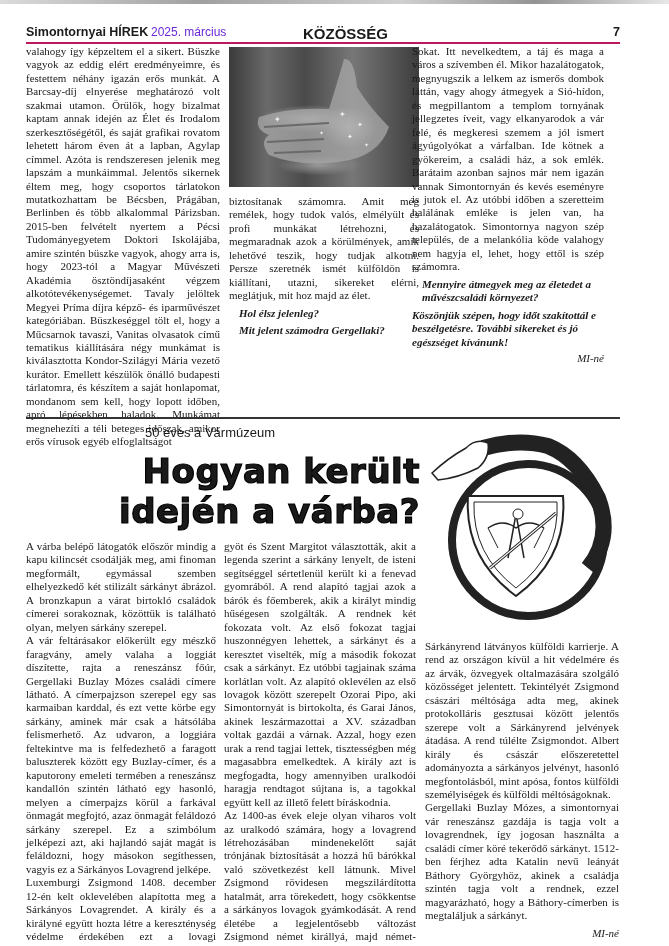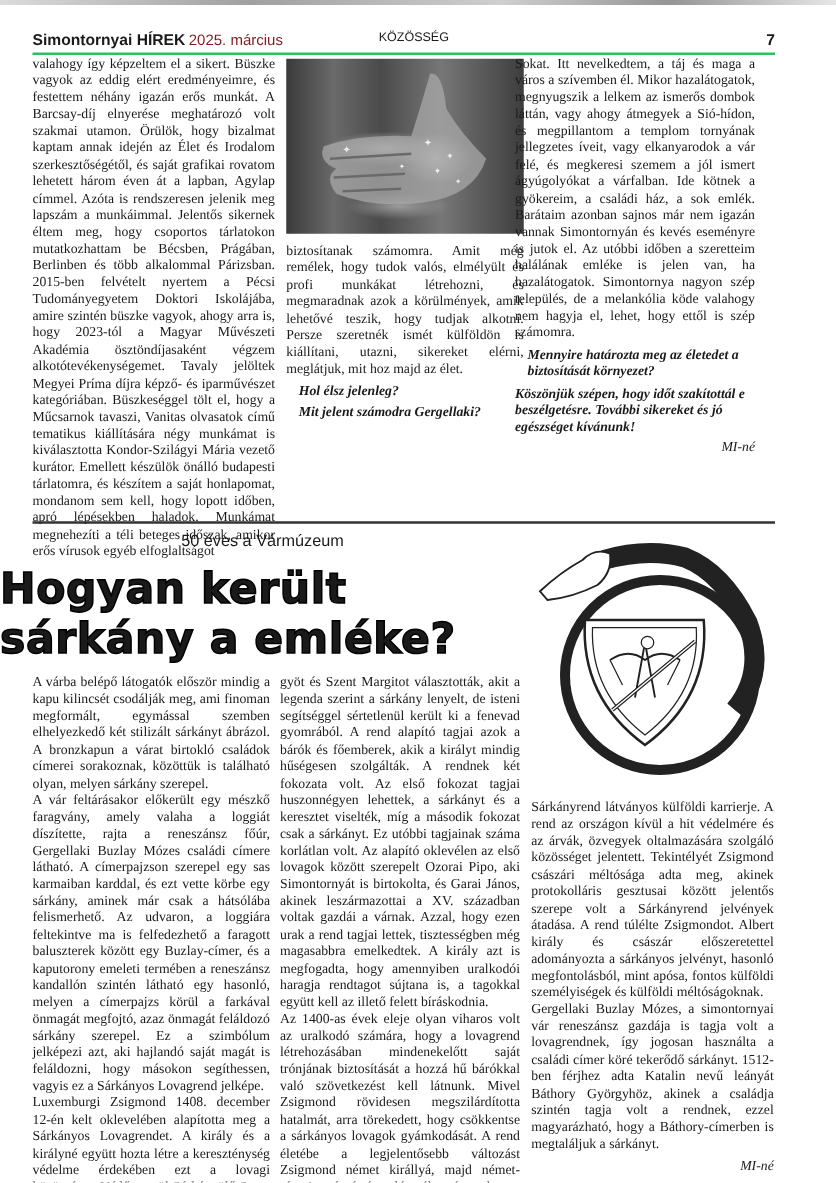--- a/index.html
+++ b/index.html
@@ -1,36 +1,36 @@
 <!DOCTYPE html>
 <html><head>
 <meta charset="utf-8">
 <style>
   html, body { margin:0; padding:0; background:#ffffff; }
   body { width:669px; height:946px; position:relative; overflow:hidden; font-family:"Liberation Serif", serif; color:#1a1a1a; }
   .scan-top { position:absolute; left:0; top:0; width:669px; height:4px; background:linear-gradient(90deg,#ccc,#777 30%,#bbb 60%,#666 80%,#ddd); opacity:.7; }
-  .header { position:absolute; left:26px; top:24px; width:594px; height:18px; border-bottom:2px solid #22c55e; font-family:"Liberation Sans", sans-serif; }
+  .header { position:absolute; left:26px; top:24px; width:594px; height:18px; border-bottom:2px solid #be185d; font-family:"Liberation Sans", sans-serif; }
   .hdr-title { position:absolute; left:0; top:1px; font-weight:bold; font-size:12.5px; letter-spacing:0; }
-  .hdr-date { position:absolute; left:125px; top:1px; font-size:12px; color:#7f1d1d; }
-  .hdr-section { position:absolute; left:277px; top:1px; font-weight:normal; font-size:10px; }
+  .hdr-date { position:absolute; left:125px; top:1px; font-size:12px; color:#6d28d9; }
+  .hdr-section { position:absolute; left:277px; top:1px; font-weight:bold; font-size:15px; }
   .hdr-page { position:absolute; right:0; top:1px; font-weight:bold; font-size:12.5px; }
   .col { position:absolute; font-size:11px; line-height:13.45px; text-align:justify; hyphens:auto; }
   .col p { margin:0; }
   .q { font-style:italic; font-weight:bold; margin:4px 0 3px 10px !important; text-align:left; }
   .sig { font-style:italic; text-align:right; }
   .photo { position:absolute; left:229px; top:47px; width:190px; height:140px; background:
     radial-gradient(ellipse 40px 30px at 120px 80px, #c9c9c9, transparent 70%),
     radial-gradient(ellipse 70px 20px at 80px 72px, #b5b5b5, transparent 70%),
     radial-gradient(ellipse 60px 15px at 90px 118px, #9a9a9a, transparent 70%),
     linear-gradient(90deg,#3a3a3a,#6a6a6a 20%,#4a4a4a 40%,#777 65%,#3d3d3d);
     overflow:hidden; }
   .photo svg { position:absolute; left:0; top:0; }
   .divider { position:absolute; left:26px; top:417px; width:594px; height:2px; background:#333; }
   .kicker { position:absolute; left:0; top:425px; width:420px; text-align:center; font-family:"Liberation Sans", sans-serif; font-size:13px; }
-  .headline { position:absolute; left:0; top:451px; width:420px; text-align:left; font-family:"DejaVu Sans", sans-serif; font-weight:900; font-size:34px; line-height:40px; letter-spacing:.5px; -webkit-text-stroke:1.2px #000; }
+  .headline { position:absolute; left:0; top:451px; width:420px; text-align:right; font-family:"DejaVu Sans", sans-serif; font-weight:900; font-size:34px; line-height:40px; letter-spacing:.5px; -webkit-text-stroke:1.2px #000; }
   .emblem { position:absolute; left:428px; top:418px; width:200px; height:205px; }
 </style>
 </head>
 <body>
 
 <div class="scan-top"></div>
 
 <div class="header">
   <span class="hdr-title">Simontornyai HÍREK</span>
   <span class="hdr-date">2025. március</span>
@@ -58,31 +58,31 @@
 </div>
 
 <div class="col" style="left:229px; top:195px; width:190px;">
   <p>biztosítanak számomra. Amit még remélek, hogy tudok valós, elmélyült és profi munkákat létrehozni, és megmaradnak azok a körülmények, amik lehetővé teszik, hogy tudjak alkotni. Persze szeretnék ismét külföldön is kiállítani, utazni, sikereket elérni, meglátjuk, mit hoz majd az élet.</p>
   <p class="q">Hol élsz jelenleg?</p>
   <p class="q">Mit jelent számodra Gergellaki?</p>
 </div>
 
 <div class="col" style="left:412px; top:45px; width:192px;">
   <p>Sokat. Itt nevelkedtem, a táj és maga a város a szívemben él. Mikor hazalátogatok, megnyugszik a lelkem az ismerős dombok láttán, vagy ahogy átmegyek a Sió-hídon, és megpillantom a templom tornyának jellegzetes íveit, vagy elkanyarodok a vár felé, és megkeresi szemem a jól ismert ágyúgolyókat a várfalban. Ide kötnek a gyökereim, a családi ház, a sok emlék. Barátaim azonban sajnos már nem igazán vannak Simontornyán és kevés eseményre is jutok el. Az utóbbi időben a szeretteim halálának emléke is jelen van, ha hazalátogatok. Simontornya nagyon szép település, de a melankólia köde valahogy nem hagyja el, lehet, hogy ettől is szép számomra.</p>
-  <p class="q">Mennyire határozta meg az életedet a biztosítását környezet?</p>
+  <p class="q">Mennyire átmegyek meg az életedet a művészcsaládi környezet?</p>
   <p class="q" style="margin-left:0 !important;">Köszönjük szépen, hogy időt szakítottál e beszélgetésre. További sikereket és jó egészséget kívánunk!</p>
   <p class="sig">MI-né</p>
 </div>
 
 <div class="divider"></div>
 
 <div class="kicker">50 éves a Vármúzeum</div>
 <div class="headline">
   <div>Hogyan került</div>
-  <div>sárkány a emléke?</div>
+  <div>idején a várba?</div>
 </div>
 
 <div class="emblem">
   <svg width="200" height="205" viewBox="0 0 200 205">
     <defs>
       <pattern id="scales" width="5" height="5" patternUnits="userSpaceOnUse">
         <path d="M0 0 L5 5 M5 0 L0 5" stroke="#222" stroke-width=".7"></path>
       </pattern>
     </defs>
     <circle cx="100" cy="122" r="76" fill="none" stroke="#222" stroke-width="8"></circle>

